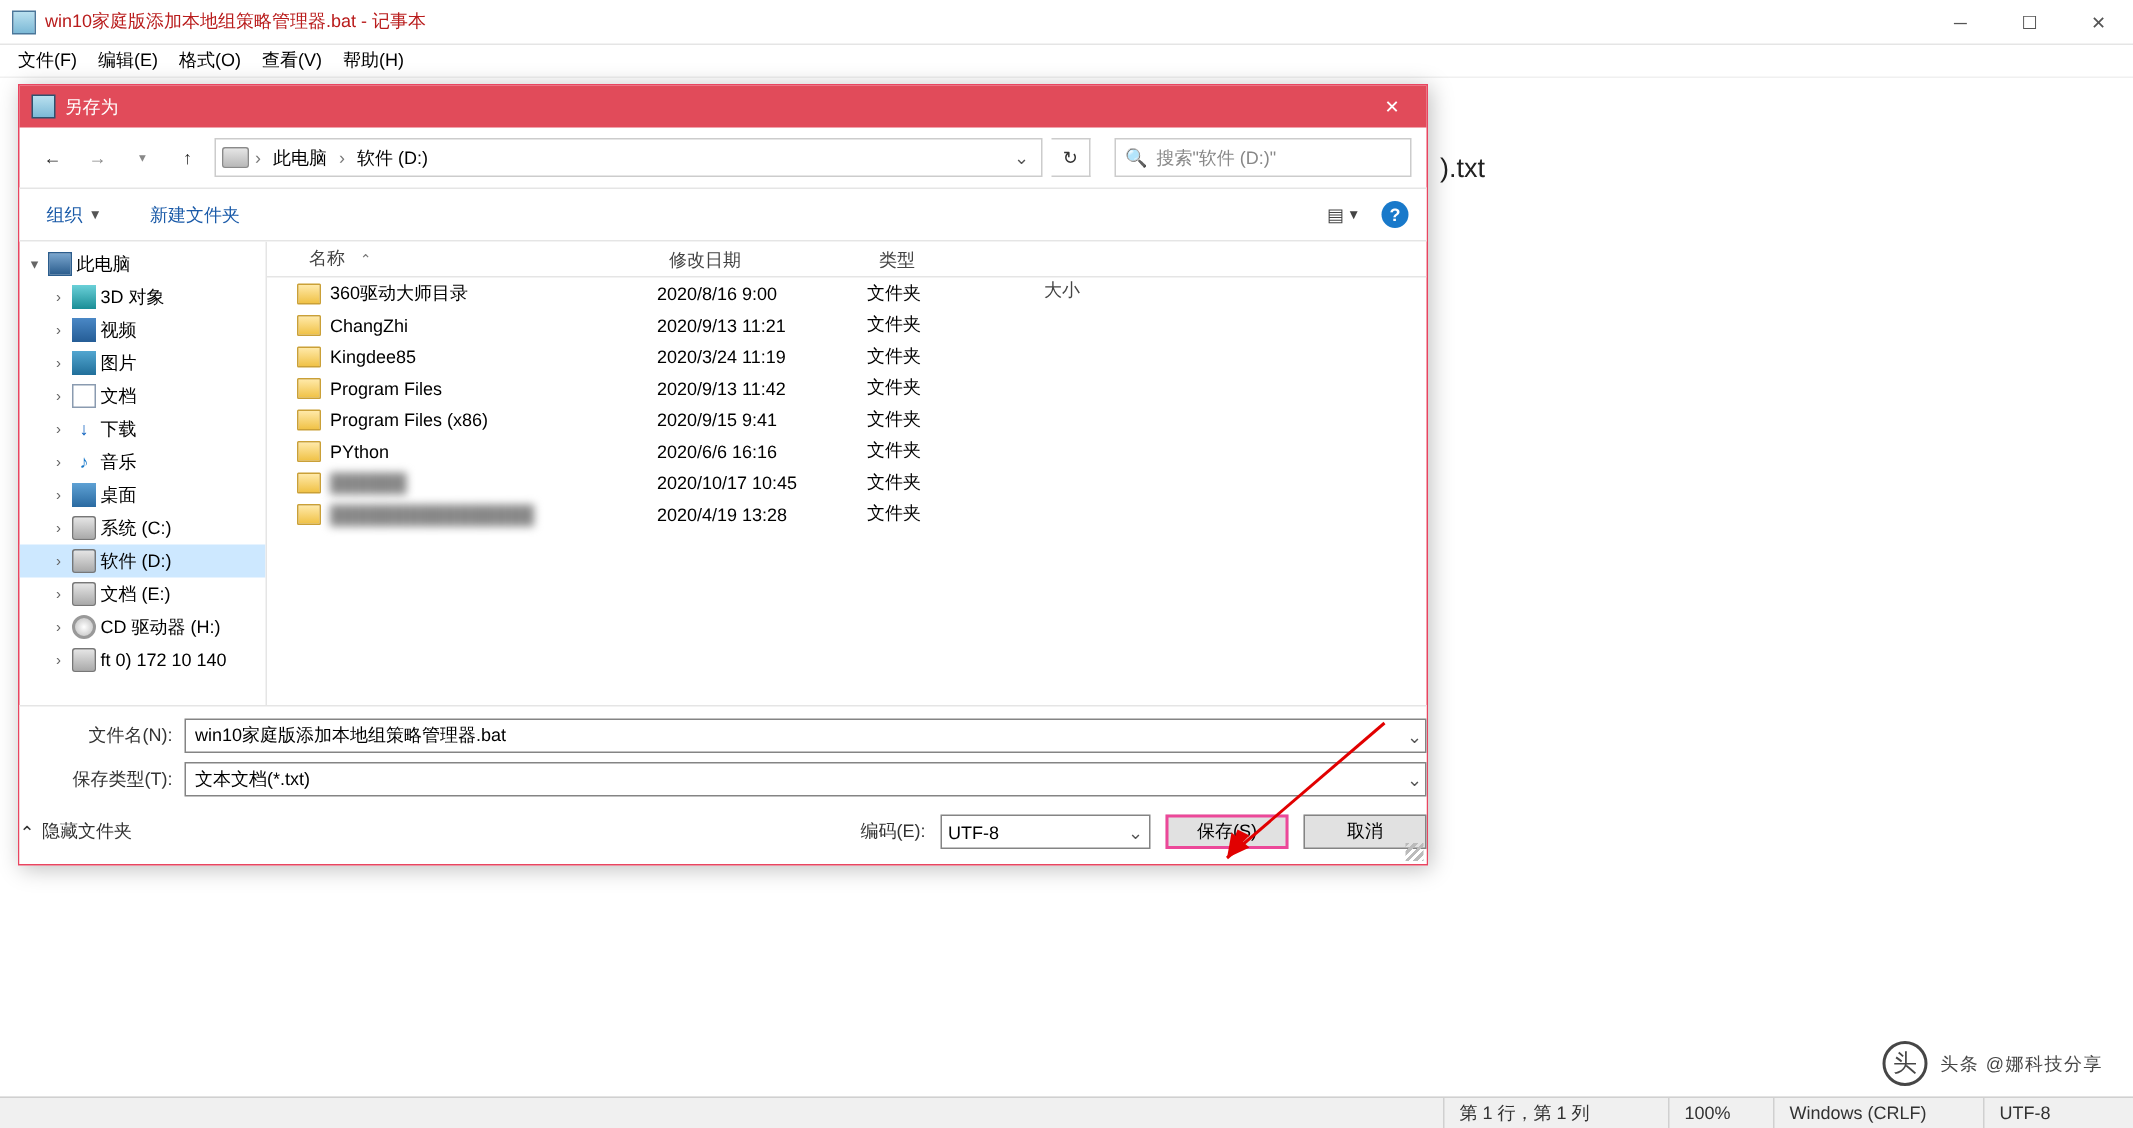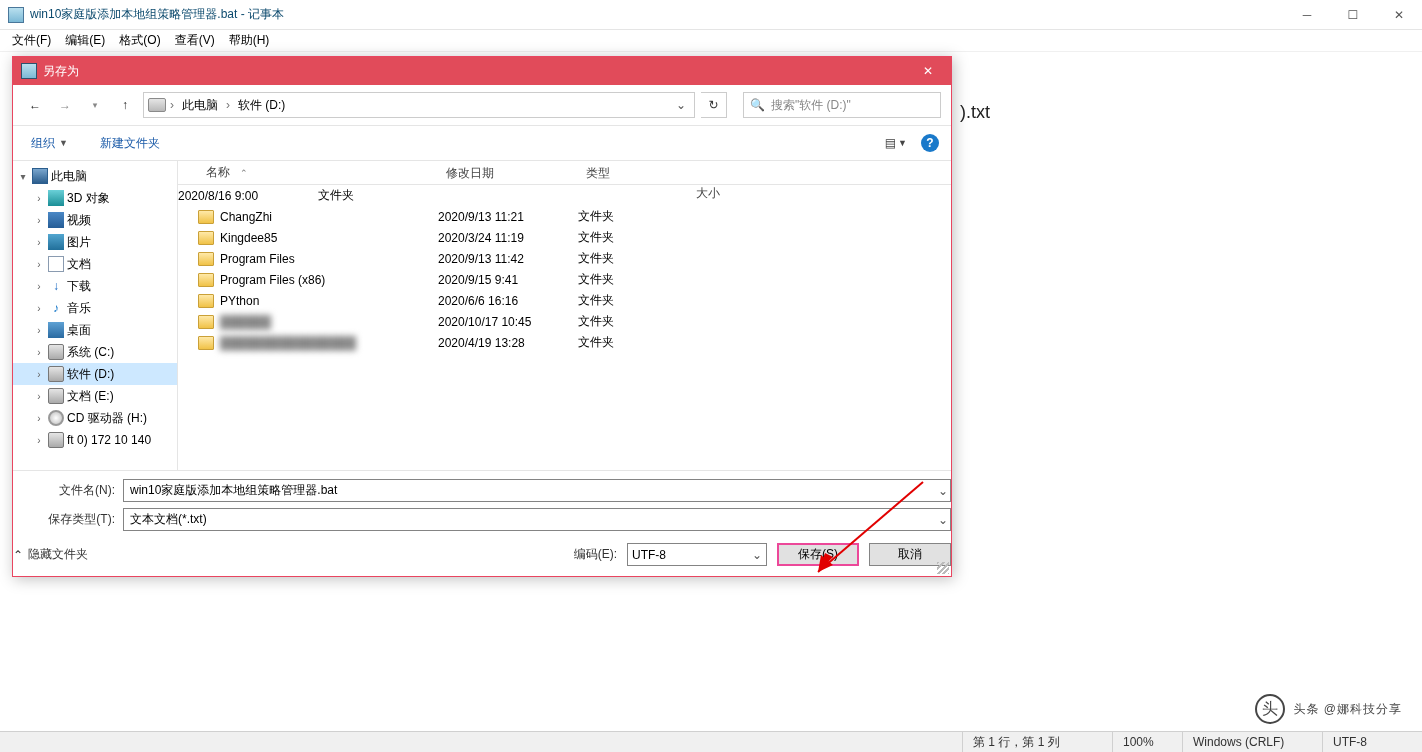--- a/index.html
+++ b/index.html
@@ -1,21 +1,21 @@
 <!DOCTYPE html>
 <html><head>
 <meta charset="utf-8">
 <style>
   * { margin:0; padding:0; box-sizing:border-box; font-family:"Microsoft YaHei","Segoe UI",sans-serif; font-size:12px; user-select:none; }
   body { width:1422px; height:752px; background:#fff; position:relative; overflow:hidden; }
 
   
   .npd-titlebar { height:30px; background:#fff; display:flex; align-items:center; padding-left:8px; border-bottom:1px solid #e5e5e5; }
   .npd-titlebar .ico { width:16px; height:16px; margin-right:6px; background:linear-gradient(#b9e0ef,#7cb9d6); border:1px solid #4a779a; }
-  .npd-titlebar .title { color:#0c4a6e; }
+  .npd-titlebar .title { color:#b91c1c; }
   .npd-winctrl { margin-left:auto; display:flex; }
   .npd-winctrl div { width:46px; height:30px; display:flex; align-items:center; justify-content:center; color:#555; }
 
   .npd-menu { height:22px; display:flex; align-items:center; padding-left:6px; gap:2px; background:#fff; border-bottom:1px solid #f0f0f0; }
   .npd-menu span { padding:2px 6px; }
 
   .npd-content { position:absolute; left:0; right:0; top:52px; bottom:21px; background:#fff; }
   .npd-side-text { position:absolute; left:960px; top:50px; font-size:18px; color:#222; }
 
   .npd-status { position:absolute; bottom:0; left:0; right:0; height:21px; background:#f0f0f0; border-top:1px solid #d0d0d0; display:flex; align-items:center; font-size:12px; color:#323232; }
@@ -250,20 +250,24 @@
         <div class="col-name">
             <span>名称</span>
             <span class="sort-chevron">⌃</span>
           </div>
         <div class="col-date">修改日期</div>
         <div class="col-type">类型</div>
         <div class="col-size">大小</div>
       </div>
       <div id="flist">
           <div class="frow">
+            <div class="col-name">
+              <span class="fico"></span>
+              <span class="">360驱动大师目录</span>
+            </div>
             <div class="col-date">2020/8/16 9:00</div>
             <div class="col-type">文件夹</div>
             <div class="col-size"></div>
           </div>
           <div class="frow">
             <div class="col-name">
               <span class="fico"></span>
               <span class="">ChangZhi</span>
             </div>
             <div class="col-date">2020/9/13 11:21</div>

